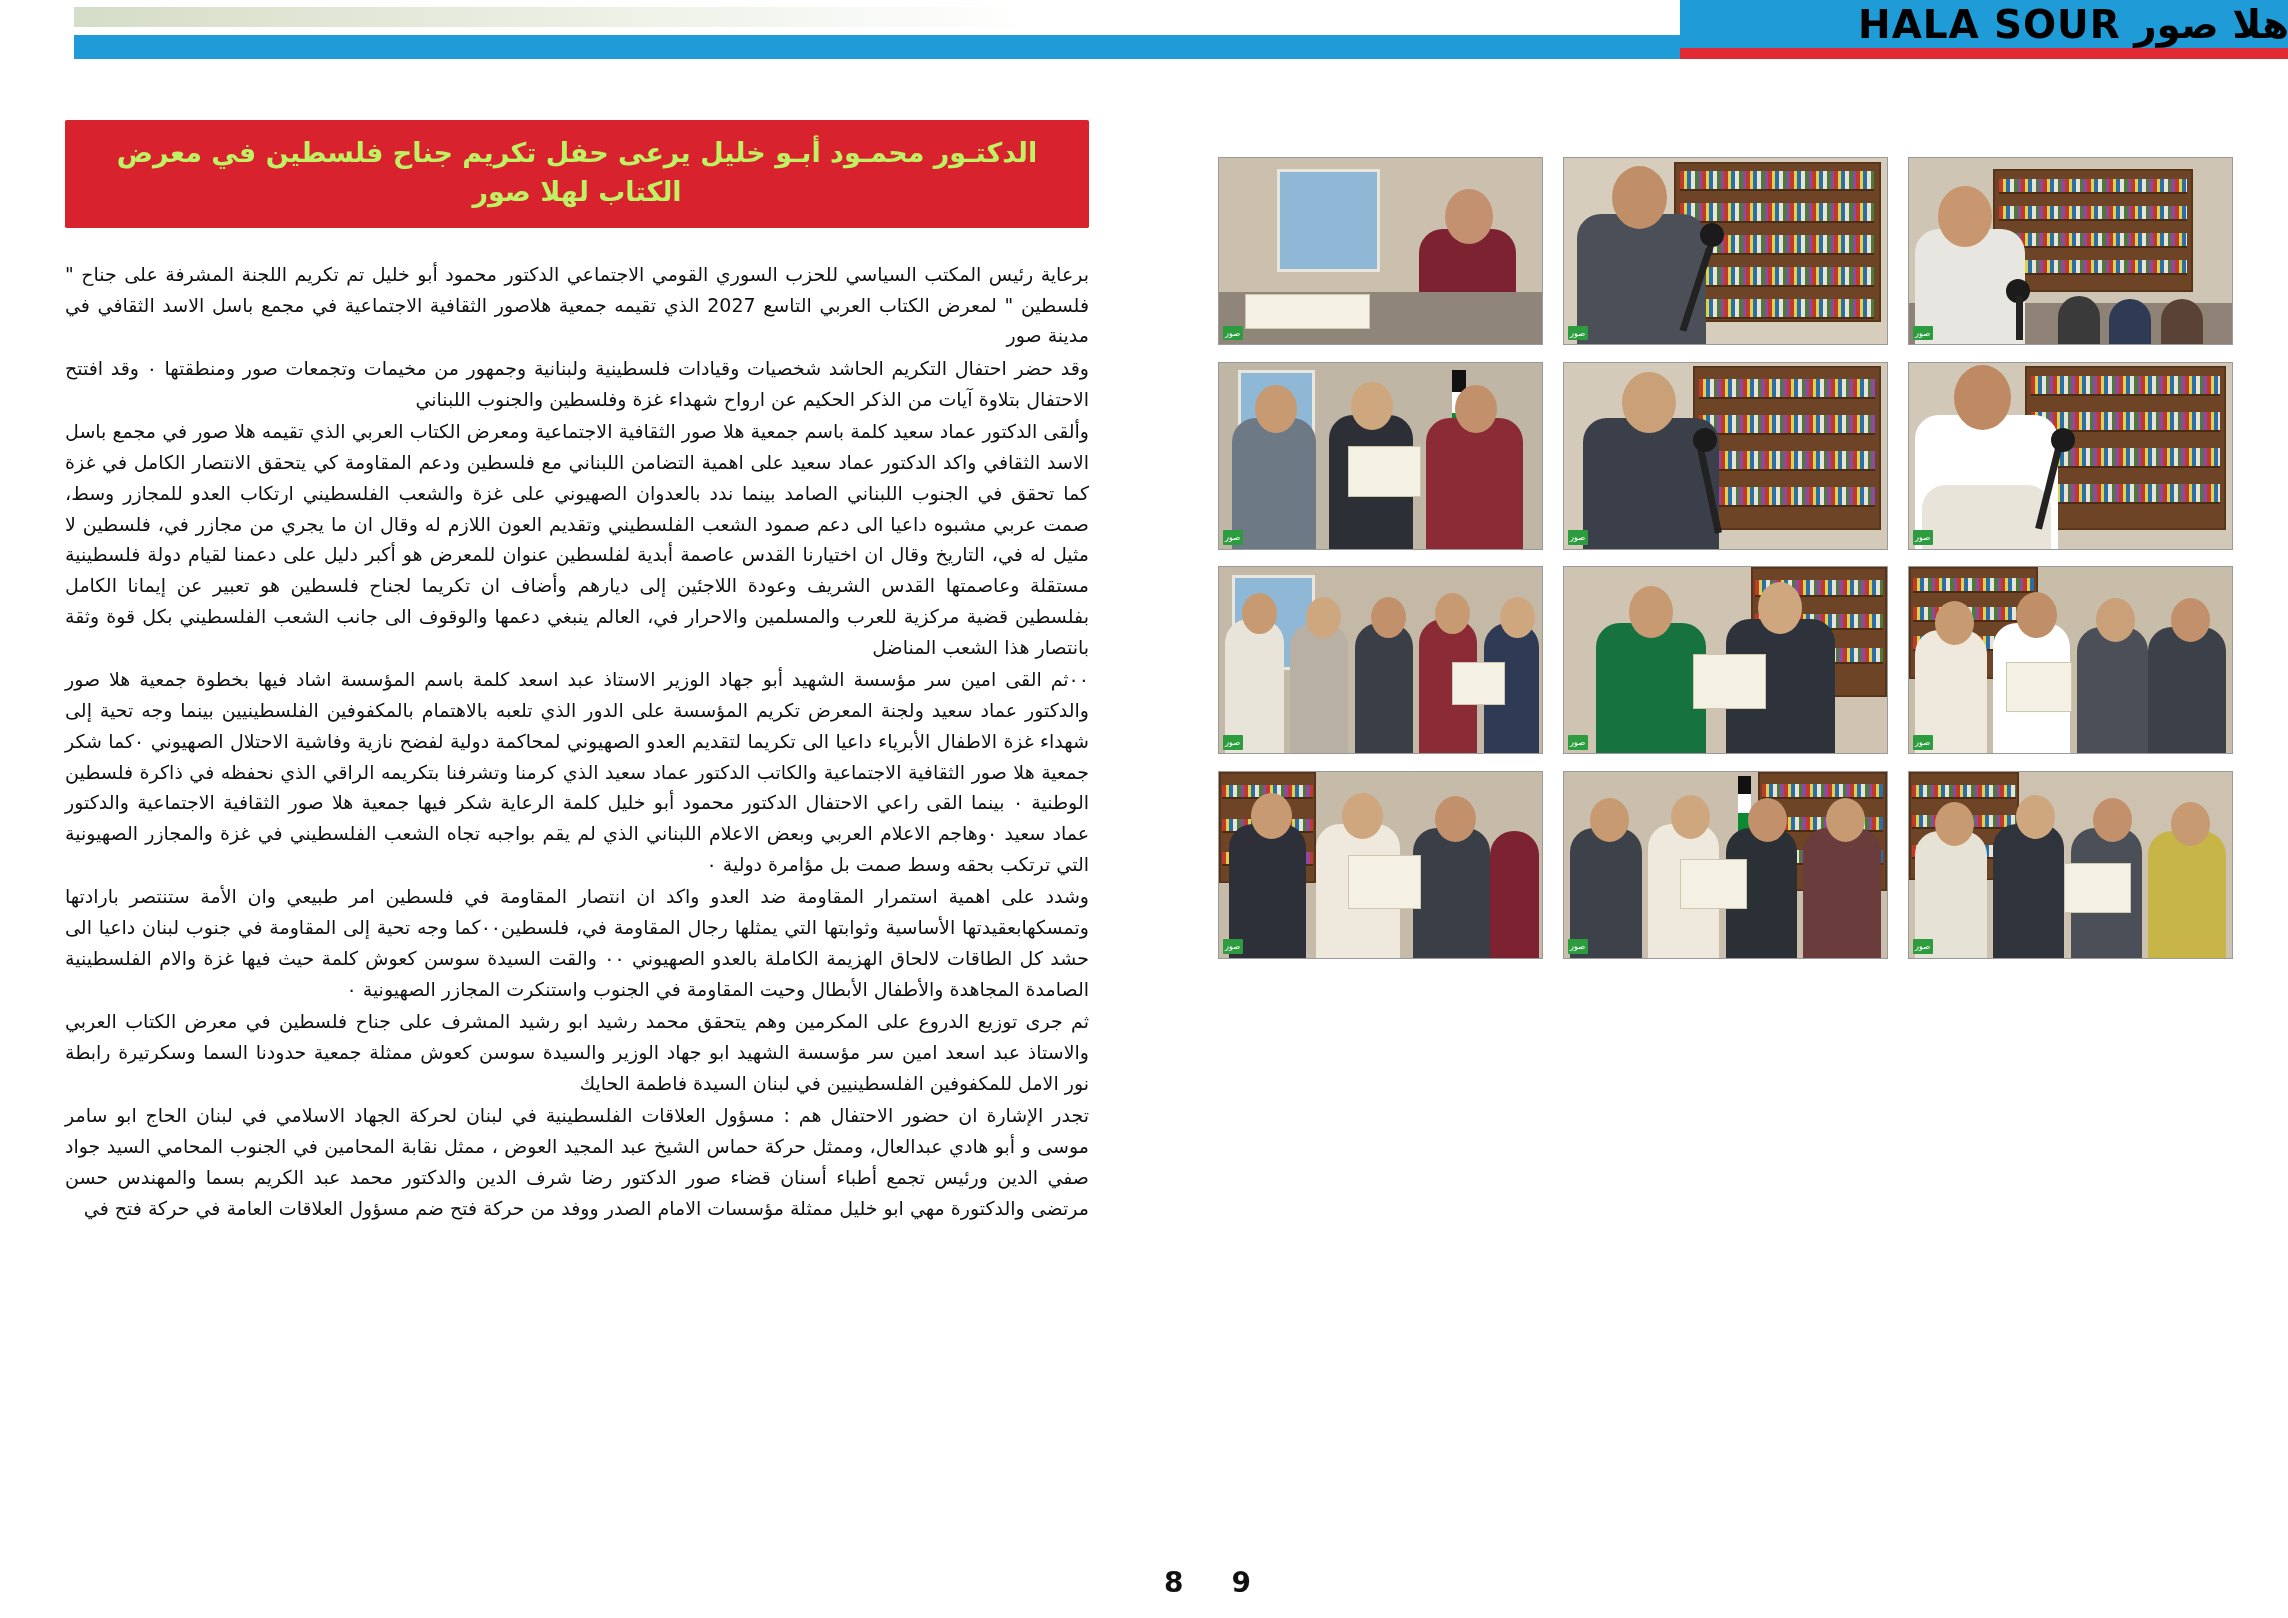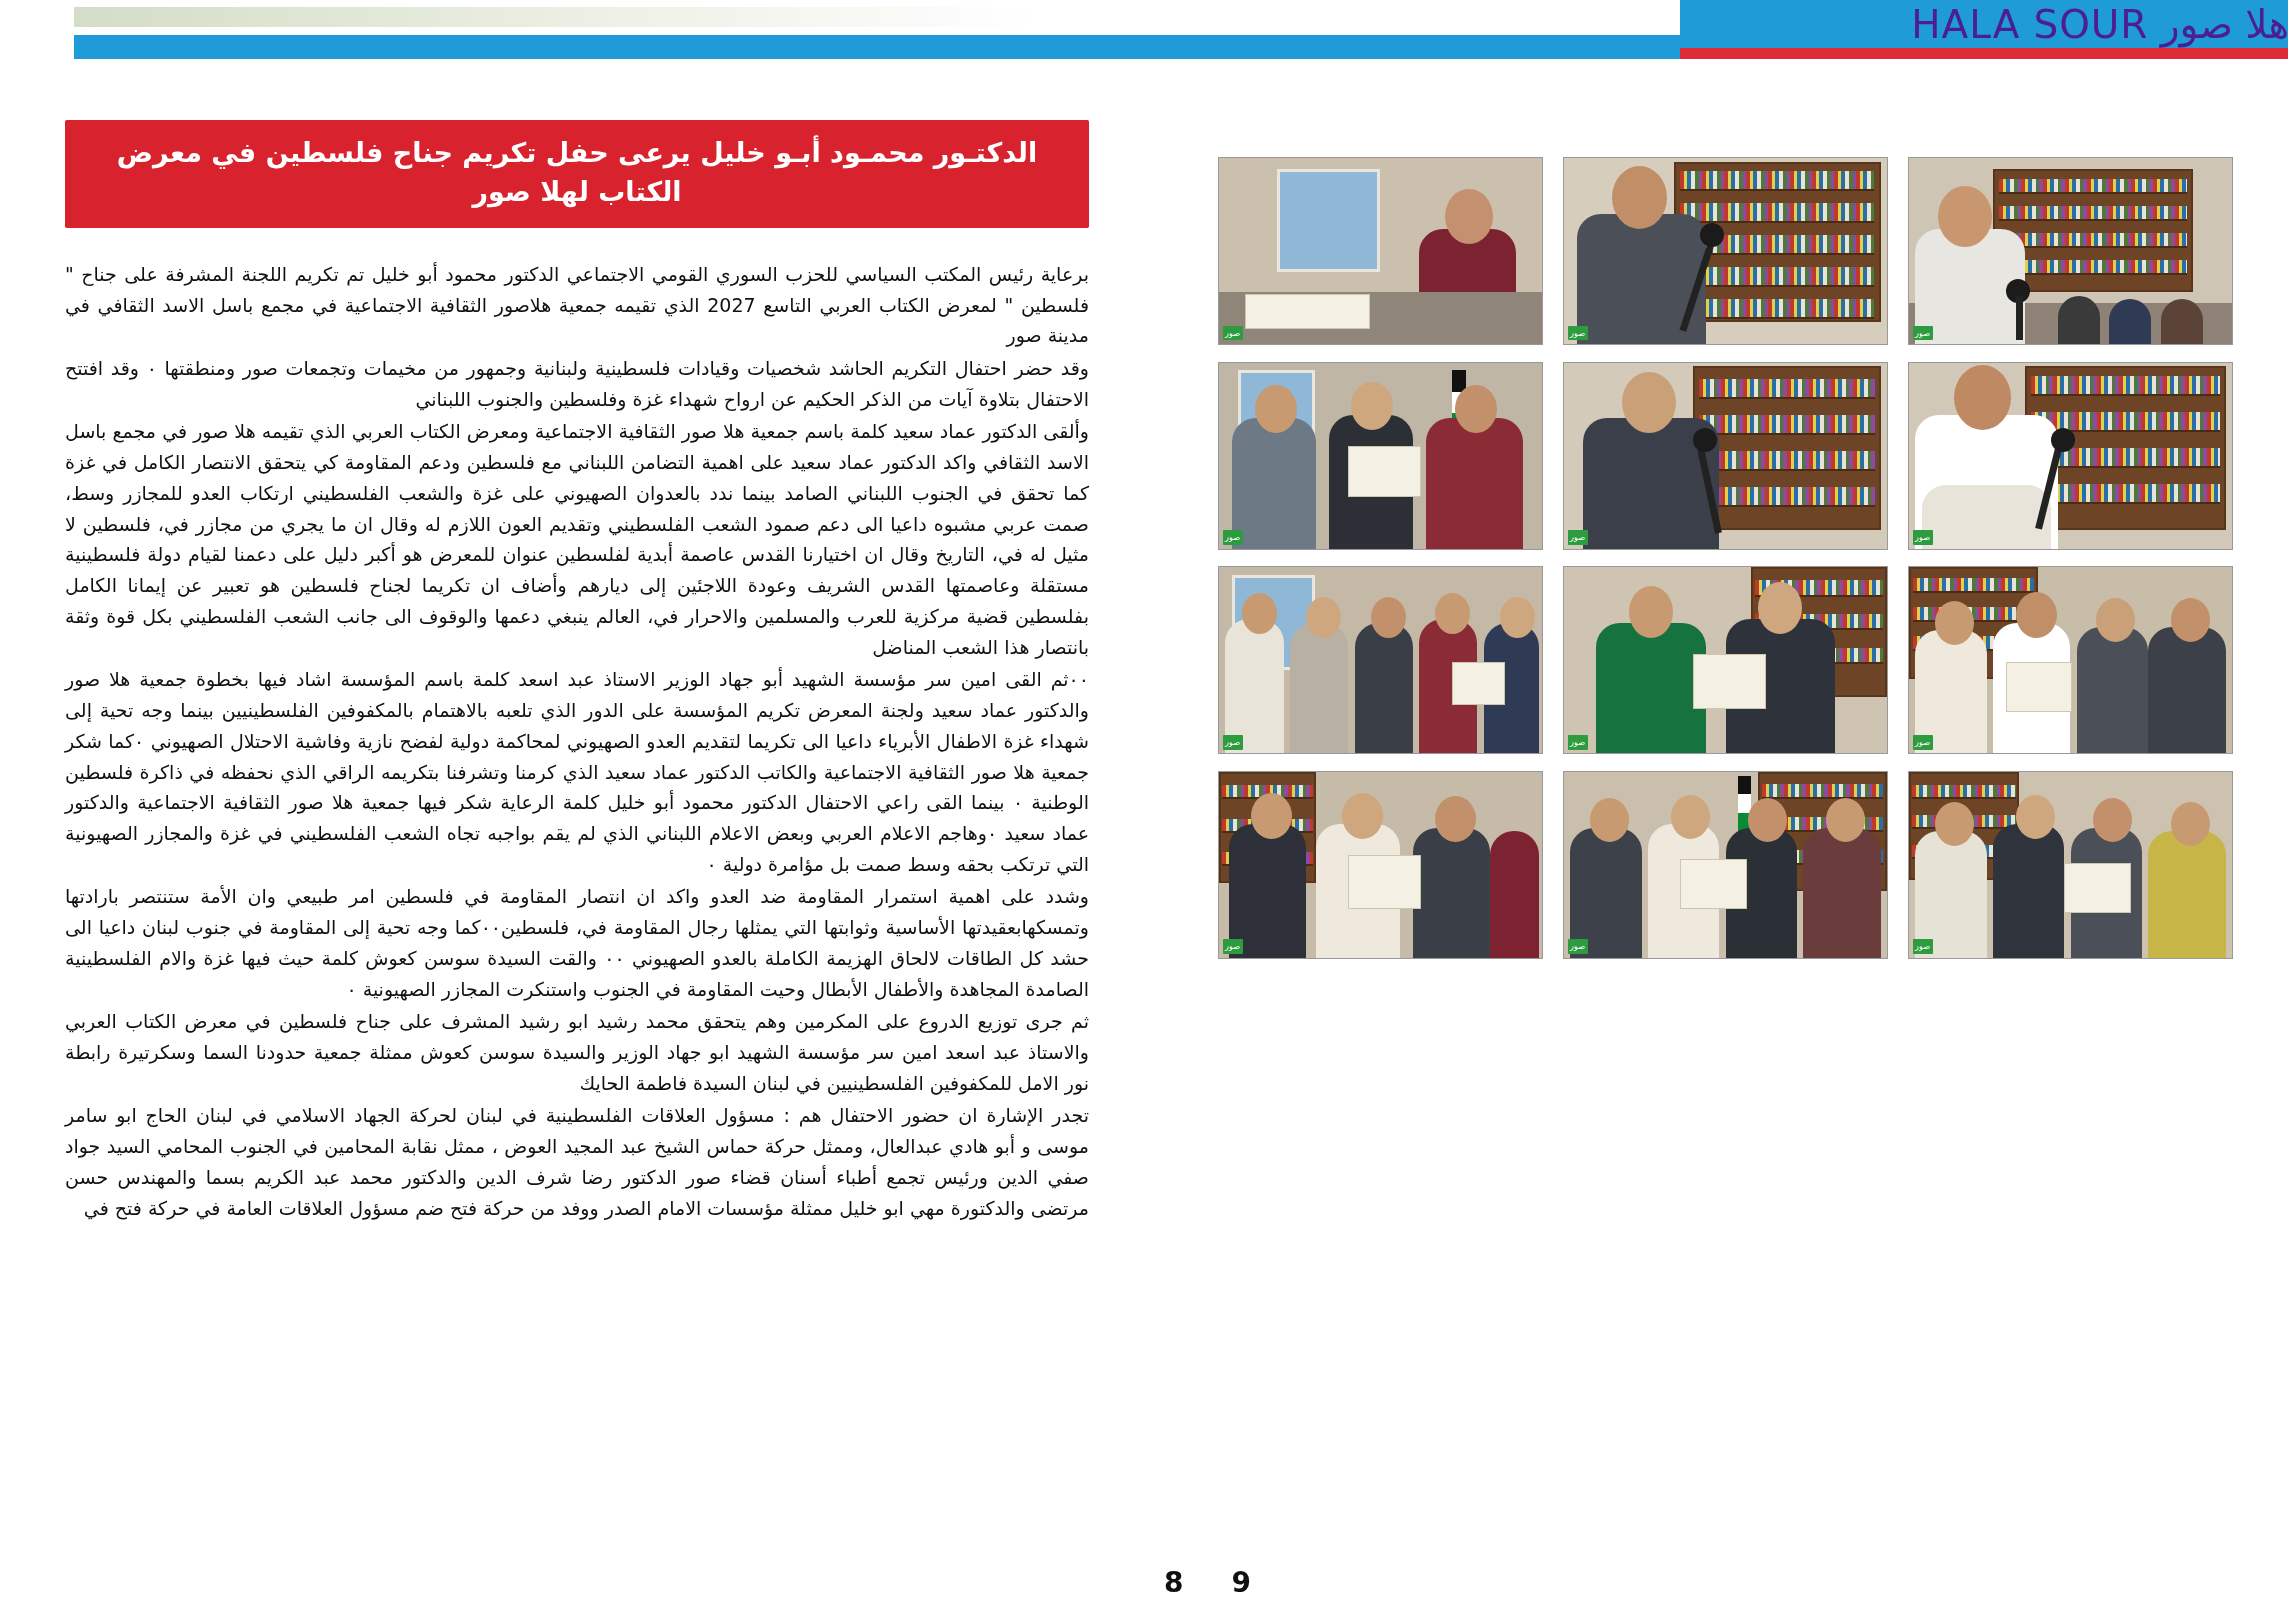--- a/index.html
+++ b/index.html
@@ -43,23 +43,23 @@
     left: 1680px;
     width: 609px;
     height: 48px;
     background: #1f9cd8;
     display: flex;
     align-items: center;
     justify-content: flex-start;
     padding-right: 0;
   }
   .masthead-inner {
-    color: #4c1d95;
+    color: #000000;
     font-size: 39px;
-    font-weight: normal;
+    font-weight: bold;
     letter-spacing: 0.9px;
     padding-left: 55px;
     font-family: "DejaVu Sans", "Liberation Sans", sans-serif;
     white-space: nowrap;
     direction: rtl;
   }
   .masthead-red {
     position: absolute;
     top: 48px;
     left: 1680px;
@@ -71,21 +71,21 @@
   
   .article-col {
     position: absolute;
     top: 120px;
     left: 65px;
     width: 1024px;
     height: 1458px;
   }
   .headline-box {
     background: #d8222e;
-    color: #ffffff;
+    color: #bef264;
     font-size: 27px;
     font-weight: bold;
     line-height: 1.45;
     text-align: center;
     padding: 13px 24px 16.6px 24px;
     box-sizing: border-box;
     border-radius: 1.8px;
     direction: rtl;
   }
   .body-text {

